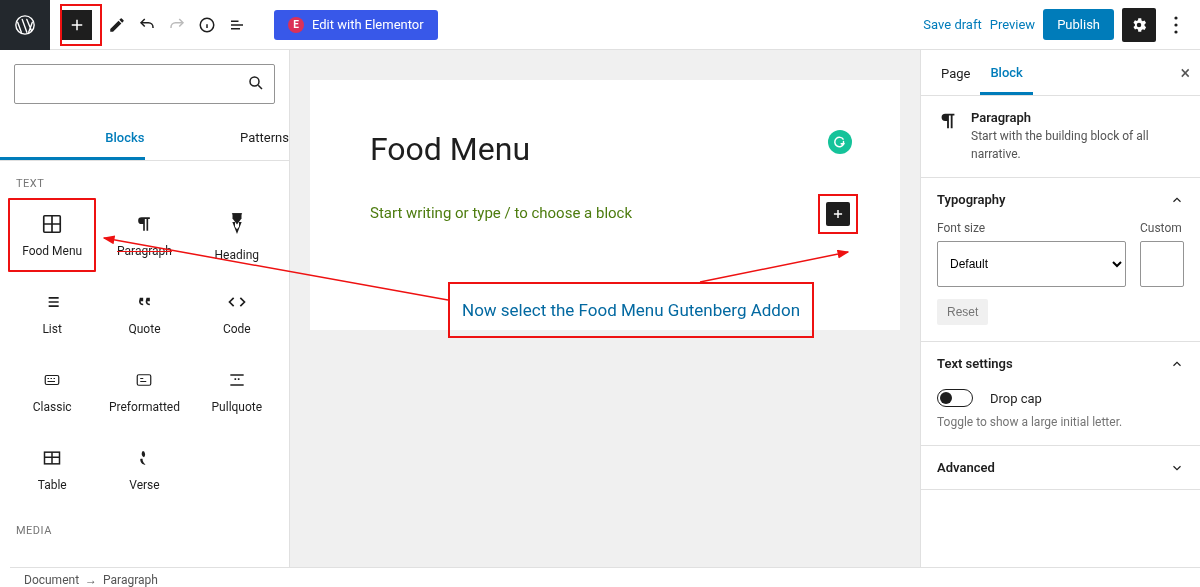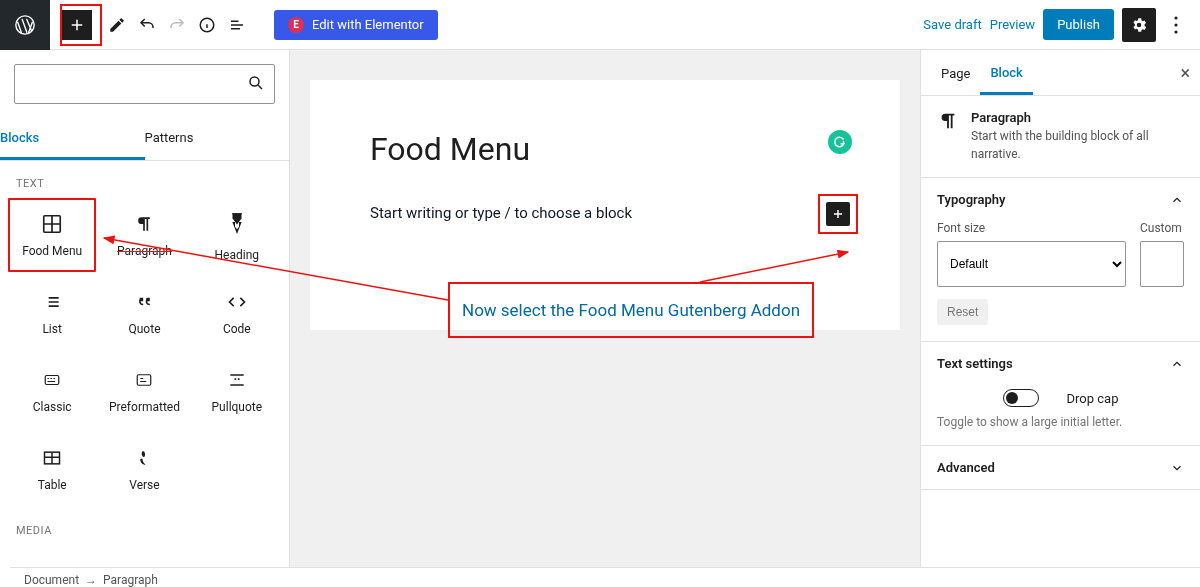--- a/index.html
+++ b/index.html
@@ -30,33 +30,33 @@
   .publish-btn { background:#007cba; color:#fff; padding:8px 14px; border-radius:3px; cursor:pointer; font-size:13px; }
   .settings-btn { background:#1e1e1e; width:34px; height:34px; display:flex; align-items:center; justify-content:center; cursor:pointer; border-radius:2px;}
   .kebab { width:24px; height:34px; display:flex; align-items:center; justify-content:center; cursor:pointer; }
 
   
   .inserter { position:absolute; left:0; top:50px; width:290px; bottom:20px; border-right:1px solid #e0e0e0; background:#fff; overflow:hidden; }
   .search-wrap { padding:14px; }
   .search { border:1px solid #949494; width:100%; height:40px; padding:0 36px 0 12px; font-size:13px; border-radius:2px; background:#fff; position:relative; }
   .search-box { position:relative; }
   .ins-tabs { display:flex; border-bottom:1px solid #e0e0e0; }
-  .ins-tab { flex:1; text-align:left; padding:12px 0; font-size:13px; cursor:pointer; }
+  .ins-tab { flex:1; text-align:right; padding:12px 0; font-size:13px; cursor:pointer; }
   .ins-tab.active { border-bottom:3px solid #007cba; color:#007cba; font-weight:500;}
   .cat-label { padding:16px 16px 6px; font-size:11px; color:#757575; text-transform:uppercase; letter-spacing:0.5px;}
   .block-grid { display:grid; grid-template-columns: repeat(3,1fr); padding:0 6px; }
   .block-item { display:flex; flex-direction:column; align-items:center; justify-content:center; height:78px; cursor:pointer; font-size:12px; gap:8px; border-radius:3px; }
   .block-item.sel { outline:2px solid #e11; outline-offset:-4px; box-shadow: inset 0 0 0 4px #fff; }
   .bi-icon { width:24px; height:24px; display:flex; align-items:center; justify-content:center; }
 
   
   .canvas { position:absolute; left:290px; right:280px; top:50px; bottom:20px; background:#f0f0f0; padding:20px 0; overflow:hidden;}
   .page-card { margin:10px 20px; background:#fff; padding:50px 60px 70px; min-height:250px; position:relative;}
   .page-title { font-size:32px; font-weight:400; margin-bottom:36px; }
-  .placeholder-line { color:#0f172a; font-size:15px; }
+  .placeholder-line { color:#4d7c0f; font-size:15px; }
   .inline-add { position:absolute; right:50px; top:122px; width:24px; height:24px; background:#1e1e1e; display:flex; align-items:center; justify-content:center; cursor:pointer; border-radius:2px;}
   .inline-add-outline{ position:absolute; border:2px solid #e11; width:40px; height:40px; right:42px; top:114px; pointer-events:none;}
   .gram { position:absolute; right:48px; top:50px; width:24px; height:24px; border-radius:50%; background:#15c39a; display:flex; align-items:center; justify-content:center;}
 
   
   .settings { position:absolute; right:0; top:50px; width:280px; bottom:20px; border-left:1px solid #e0e0e0; background:#fff; overflow-y:auto;}
   .s-tabs { display:flex; align-items:center; border-bottom:1px solid #e0e0e0; padding:0 10px; height:46px; }
   .s-tab { padding:14px 10px 12px; font-size:13px; cursor:pointer; }
   .s-tab.active { border-bottom:3px solid #007cba; color:#007cba; font-weight:500; }
   .s-close { margin-left:auto; cursor:pointer; font-size:18px; color:#555; }
@@ -65,21 +65,21 @@
   .block-desc .bname { font-size:13px; font-weight:600; color:#1e1e1e; margin-bottom:2px;}
   .panel-section { border-bottom:1px solid #e0e0e0; }
   .panel-head { display:flex; align-items:center; justify-content:space-between; padding:14px 16px; font-size:13px; font-weight:600; cursor:pointer;}
   .panel-body { padding:0 16px 16px; }
   .field-row { display:flex; gap:14px; align-items:flex-end; margin-bottom:12px;}
   .field-col { display:flex; flex-direction:column; gap:6px; }
   .field-label { font-size:12px; color:#555; }
   select, .cust-input { border:1px solid #949494; height:46px; padding:0 8px; font-size:12px; background:#fff; border-radius:2px;}
   .cust-input { width:44px;}
   .reset-btn { background:#f0f0f0; border:none; padding:6px 10px; font-size:12px; border-radius:2px; cursor:pointer; color:#757575;}
-  .toggle-row { display:flex; align-items:center; gap:28px; padding:4px 0 8px;justify-content:center;}
+  .toggle-row { display:flex; align-items:center; gap:17px; padding:4px 0 8px;}
   .toggle { width:36px; height:18px; border:1px solid #1e1e1e; border-radius:10px; position:relative; background:#fff;}
   .toggle::after { content:""; width:12px; height:12px; background:#1e1e1e; border-radius:50%; position:absolute; left:2px; top:2px;}
   .help { font-size:12px; color:#757575; }
 
   
   .footer { position:absolute; left:10px; right:0; bottom:0; height:20px; border-top:1px solid #e0e0e0; font-size:12px; color:#555; display:flex; align-items:flex-end; padding:0 14px; gap:6px; background:#fff;}
 
   
   .anno-box { position:absolute; border:2px solid #e11; color:#0369a1; font-size:17px; padding:16px 12px; background:transparent; pointer-events:none;}
   svg { display:block; }

